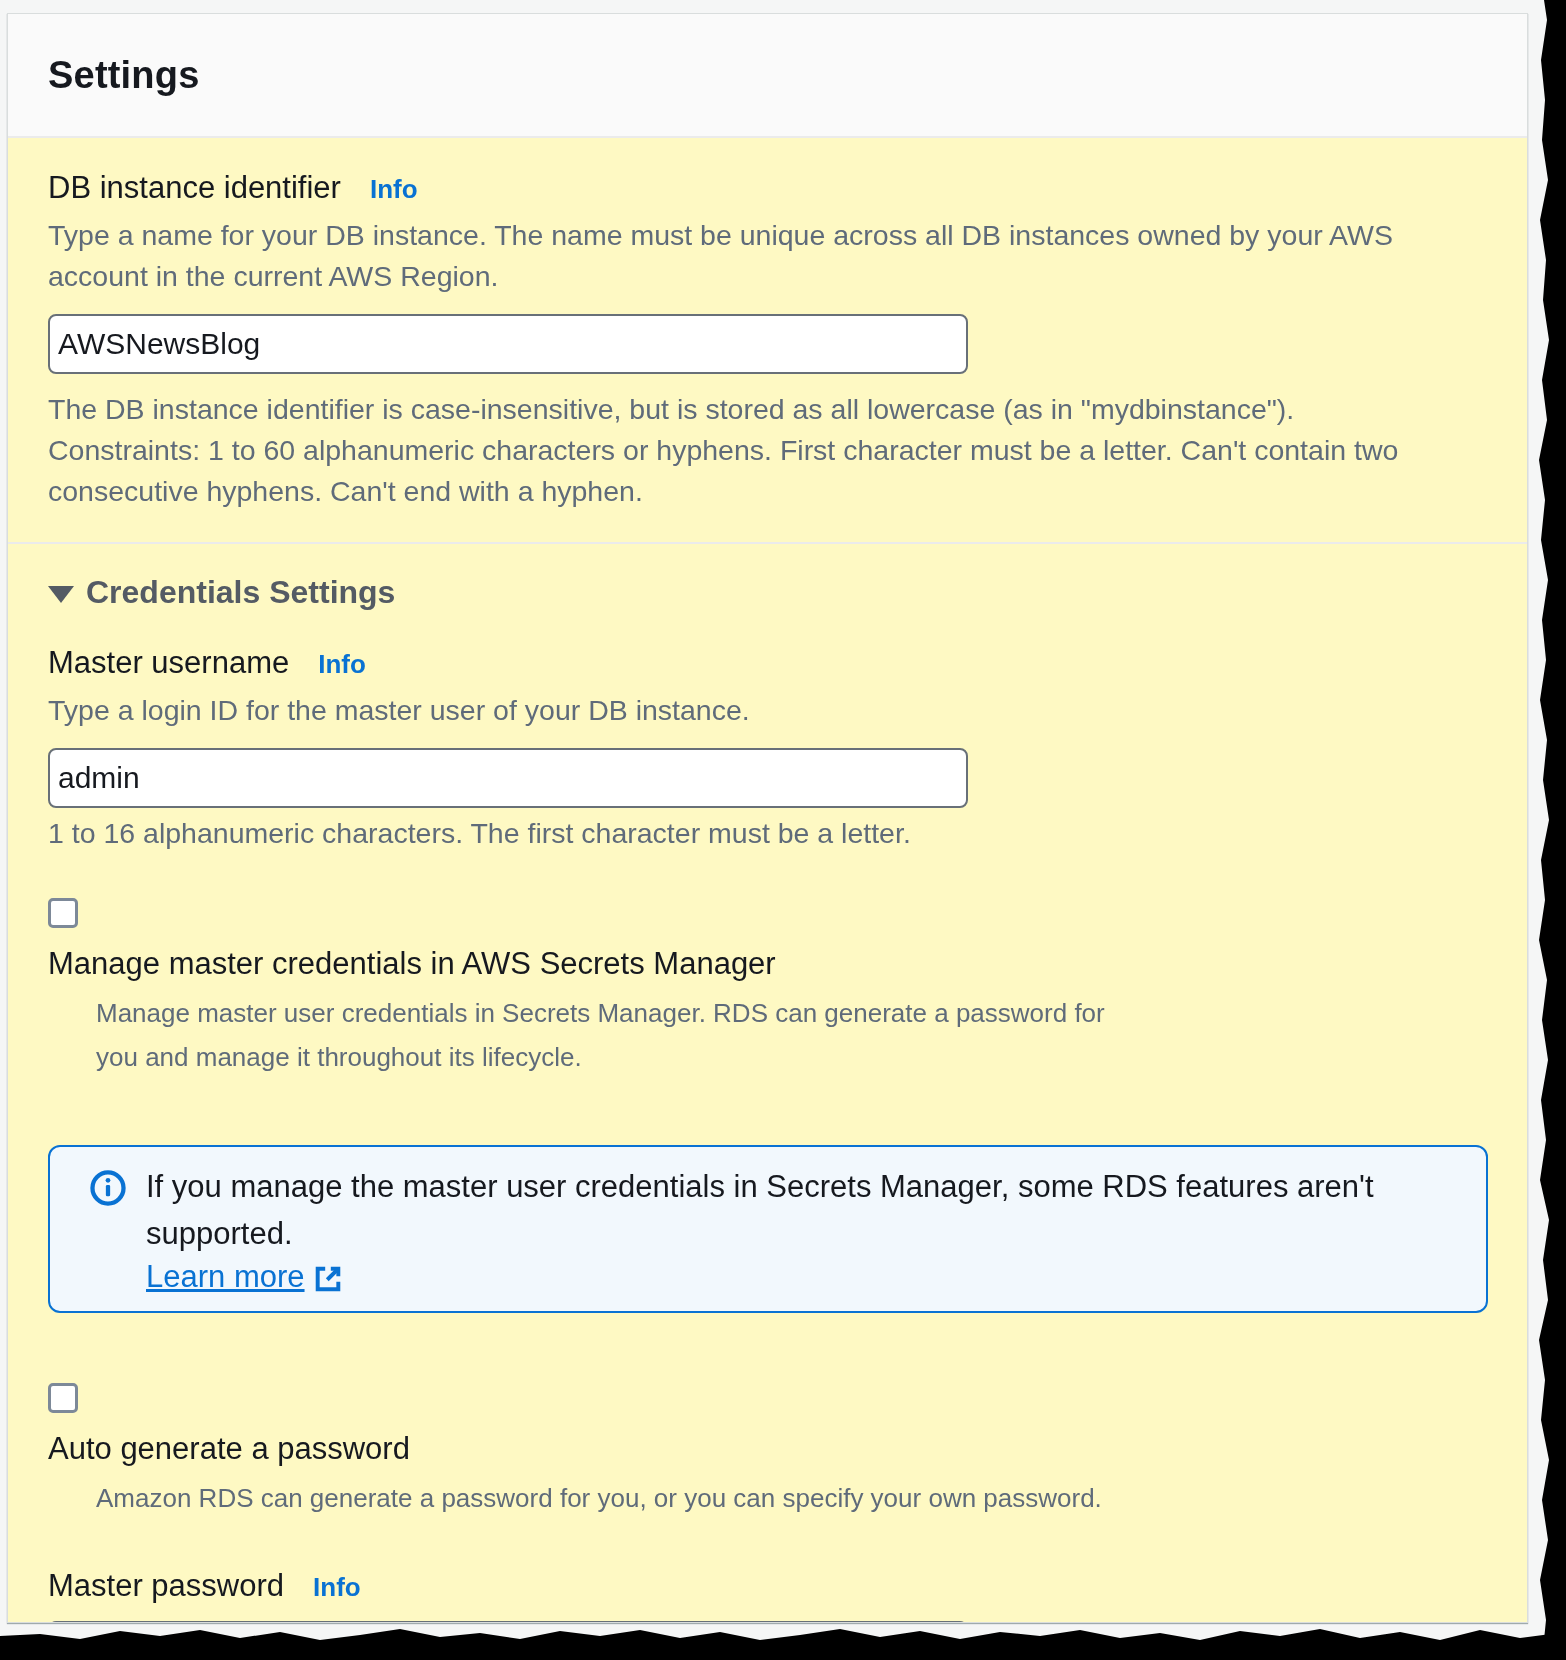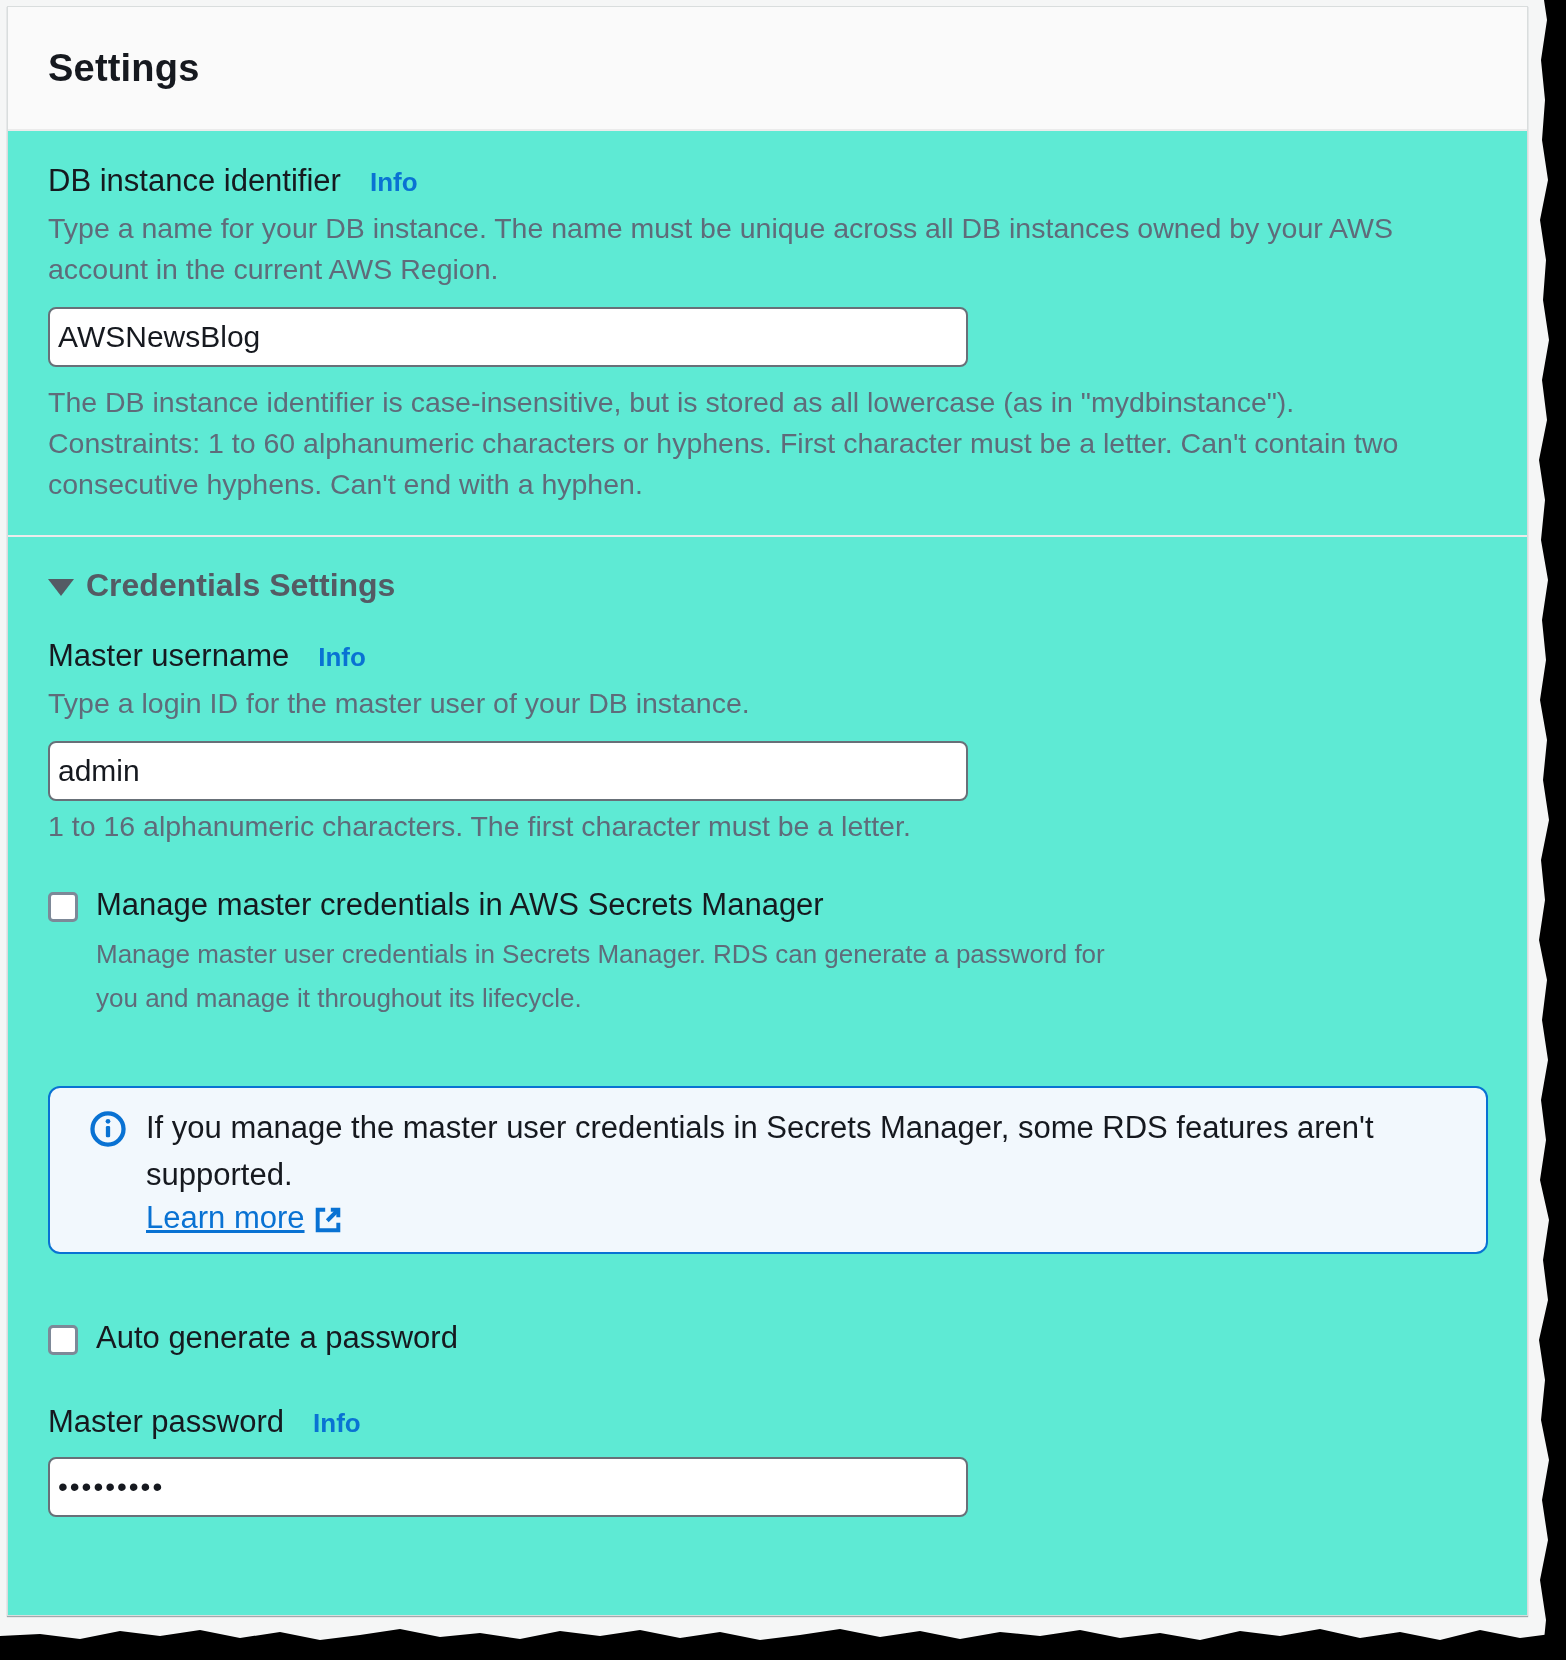--- a/index.html
+++ b/index.html
@@ -6,23 +6,23 @@
   html, body { width: 1566px; height: 1660px; }
   body {
     font-family: "Liberation Sans", "DejaVu Sans", sans-serif;
     background: #f5f6f6;
     position: relative;
     overflow: hidden;
     color: var(--heading, #16191f);
   }
   .panel {
     position: absolute;
-    left: 7px; top: 6px;
+    left: 7px; top: 13px;
     width: 1521px; height: 1610px;
-    background: #5eead4;
+    background: #fef9c3;
     border: 1px solid #d9dddd;
     box-shadow: 0 1px 1px 0 rgba(0,28,36,0.35);
     overflow: hidden;
   }
   .panel-header {
     height: 124px;
     background: var(--header_bg, #fafafa);
     border-bottom: 2px solid var(--divider, #ebebeb);
     display: flex;
     align-items: center;
@@ -89,21 +89,21 @@
   .section-title {
     font-size: 32px;
     font-weight: 700;
     color: var(--section_heading, #545b64);
   }
 
   .field { margin-top: 34px; }
   .field .help.tight { margin-top: 5px; }
 
   .checkbox-group { margin-top: 40px; }
-  .checkbox-row { display: flex; align-items: center; gap: 18px; cursor: pointer; }
+  .checkbox-row { display: flex; align-items: flex-start; gap: 18px; cursor: pointer; flex-direction: column; }
   .checkbox-box {
     flex: 0 0 auto;
     width: 30px; height: 30px;
     border: 3px solid #7d8998;
     border-radius: 5px;
     background: #fff;
     margin-top: 4px;
   }
   .checkbox-label { font-size: 31px; color: var(--heading, #16191f); }
   .checkbox-desc {
@@ -206,20 +206,21 @@
       </div>
     </div>
 
     <div class="spacer-after-alert"></div>
 
     <div class="checkbox-group" style="margin-top:0;">
       <div class="checkbox-row">
         <span class="checkbox-box"></span>
         <span class="checkbox-label">Auto generate a password</span>
       </div>
+      <p class="checkbox-desc">Amazon RDS can generate a password for you, or you can specify your own password.</p>
     </div>
 
     <div class="field" style="margin-top:48px;">
       <div class="label-row">
         <span class="label">Master password</span>
         <a class="info-link">Info</a>
       </div>
       <input type="text" class="text-input masked" value="•••••••••" style="">
 
     </div>

